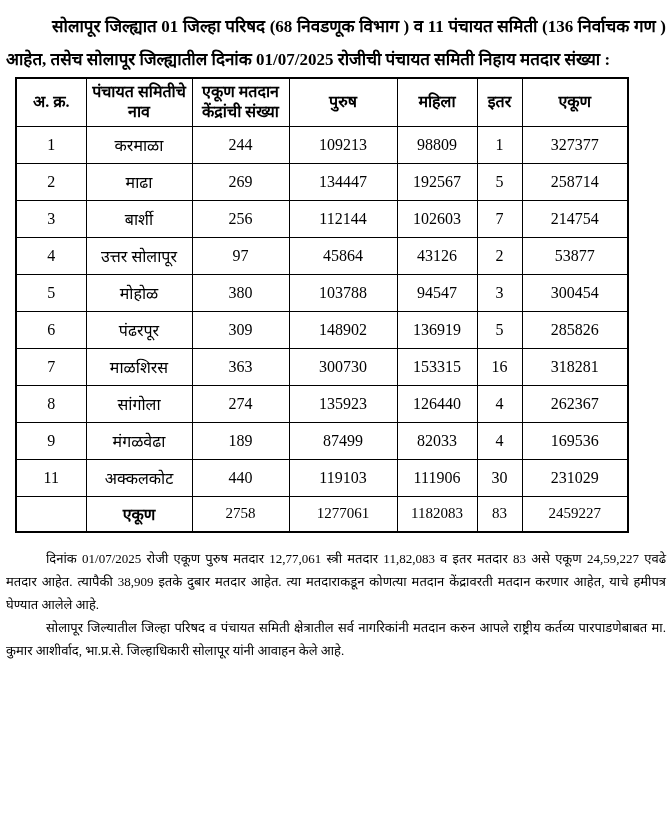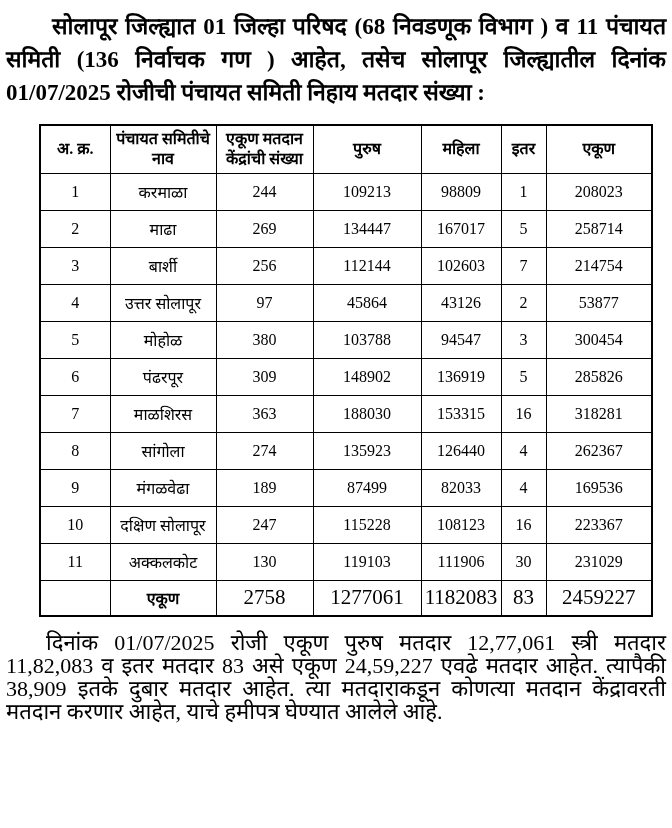--- a/index.html
+++ b/index.html
@@ -3,48 +3,48 @@
 <meta charset="utf-8">
 <style>
   html,body{margin:0;padding:0;background:#e8e8e8;}
   .page{
     width:672px;height:828px;background:#ffffff;color:#000;
     font-family:"Liberation Serif","DejaVu Serif",serif;
     box-sizing:border-box;padding:10px 6px 0 6px;overflow:hidden;
     margin:0 auto;position:relative;
   }
   .intro{
-    font-size:23px;line-height:33px;text-align:justify;
-    text-indent:46px;margin:0 0 15px 0;font-weight:600;
+    font-size:17px;line-height:33px;text-align:justify;
+    text-indent:46px;margin:0 0 1px 0;font-weight:600;
   }
   table.voter-table{
     border-collapse:collapse;table-layout:fixed;
-    margin-left:33px;width:612px;border:2px solid #000;
+    margin-left:9px;width:612px;border:2px solid #000;
   }
   table.voter-table col.c1{width:70px;}
   table.voter-table col.c2{width:106px;}
   table.voter-table col.c3{width:97px;}
   table.voter-table col.c4{width:108px;}
   table.voter-table col.c5{width:80px;}
   table.voter-table col.c6{width:45px;}
   table.voter-table col.c7{width:106px;}
   table.voter-table th, table.voter-table td{
     border:1.4px solid #000;text-align:center;vertical-align:middle;
     padding:0 2px;overflow:hidden;
   }
   table.voter-table thead tr{height:48px;}
   table.voter-table thead th{font-size:16px;font-weight:bold;line-height:1.25;}
   table.voter-table tbody tr{height:37px;}
   table.voter-table tbody td{font-size:16px;}
   table.voter-table tfoot tr{height:36px;}
-  table.voter-table tfoot td{font-size:21px;}
+  table.voter-table tfoot td{font-size:15px;}
   table.voter-table tfoot td.total-label{font-weight:bold;font-size:16px;}
   .body-text{margin-top:14px;}
   .body-text p{
-    font-size:22px;line-height:23px;text-align:justify;
+    font-size:13px;line-height:23px;text-align:justify;
     text-indent:40px;margin:0;font-weight:500;
   }
   .bold-lead{font-weight:bold;}
 </style>
 </head>
 <body>
 
 <div class="page">
 
   <p class="intro">सोलापूर जिल्ह्यात 01 जिल्हा परिषद (68 निवडणूक विभाग )  व  11 पंचायत समिती (136 निर्वाचक गण ) आहेत, तसेच सोलापूर जिल्ह्यातील दिनांक 01/07/2025 रोजीची पंचायत समिती निहाय मतदार संख्या :</p>
@@ -71,28 +71,28 @@
       </tr>
     </thead>
     <tbody>
         <tr>
           <td>1</td>
           <td>करमाळा</td>
           <td>244</td>
           <td>109213</td>
           <td>98809</td>
           <td>1</td>
-          <td>208023</td>
+          <td>327377</td>
         </tr>
         <tr>
           <td>2</td>
           <td>माढा</td>
           <td>269</td>
           <td>134447</td>
-          <td>167017</td>
+          <td>192567</td>
           <td>5</td>
           <td>258714</td>
         </tr>
         <tr>
           <td>3</td>
           <td>बार्शी</td>
           <td>256</td>
           <td>112144</td>
           <td>102603</td>
           <td>7</td>
@@ -122,21 +122,21 @@
           <td>309</td>
           <td>148902</td>
           <td>136919</td>
           <td>5</td>
           <td>285826</td>
         </tr>
         <tr>
           <td>7</td>
           <td>माळशिरस</td>
           <td>363</td>
-          <td>188030</td>
+          <td>300730</td>
           <td>153315</td>
           <td>16</td>
           <td>318281</td>
         </tr>
         <tr>
           <td>8</td>
           <td>सांगोला</td>
           <td>274</td>
           <td>135923</td>
           <td>126440</td>
@@ -146,32 +146,23 @@
         <tr>
           <td>9</td>
           <td>मंगळवेढा</td>
           <td>189</td>
           <td>87499</td>
           <td>82033</td>
           <td>4</td>
           <td>169536</td>
         </tr>
         <tr>
-          <td>10</td>
-          <td>दक्षिण सोलापूर</td>
-          <td>247</td>
-          <td>115228</td>
-          <td>108123</td>
-          <td>16</td>
-          <td>223367</td>
-        </tr>
-        <tr>
           <td>11</td>
           <td>अक्कलकोट</td>
-          <td>130</td>
+          <td>440</td>
           <td>119103</td>
           <td>111906</td>
           <td>30</td>
           <td>231029</td>
         </tr>
       </tbody>
     <tfoot>
       <tr>
         <td></td>
         <td class="total-label">एकूण</td>
@@ -179,15 +170,16 @@
         <td>1277061</td>
         <td>1182083</td>
         <td>83</td>
         <td>2459227</td>
       </tr>
     </tfoot>
   </table>
 
   <div class="body-text">
     <p>दिनांक 01/07/2025 रोजी एकूण पुरुष मतदार 12,77,061 स्त्री मतदार 11,82,083 व इतर मतदार 83 असे एकूण 24,59,227 एवढे मतदार आहेत. त्यापैकी 38,909 इतके दुबार मतदार आहेत. त्या मतदाराकडून कोणत्या मतदान केंद्रावरती मतदान करणार आहेत, याचे हमीपत्र घेण्यात आलेले आहे.</p>
+    <p>सोलापूर जिल्यातील जिल्हा परिषद व पंचायत समिती क्षेत्रातील सर्व नागरिकांनी मतदान करुन आपले राष्ट्रीय कर्तव्य पारपाडणेबाबत मा. कुमार आशीर्वाद, भा.प्र.से. जिल्हाधिकारी सोलापूर यांनी आवाहन केले आहे.</p>
   </div>
 
 </div>
 
 </body></html>

